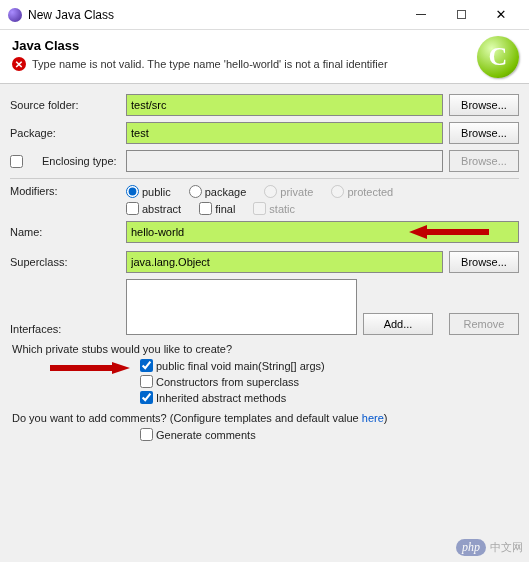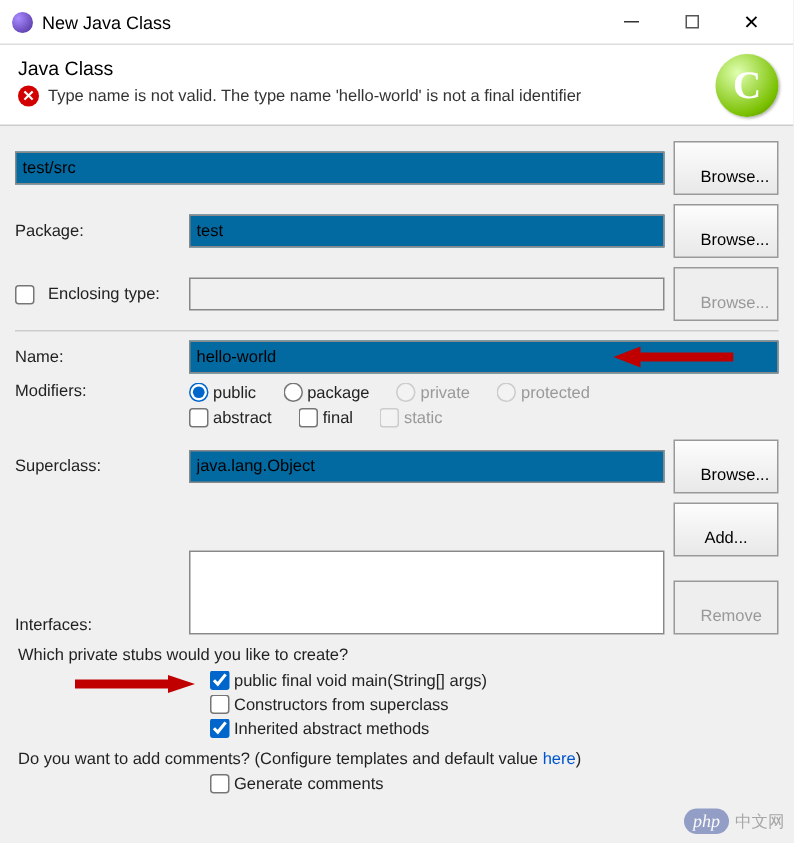--- a/index.html
+++ b/index.html
@@ -5,38 +5,38 @@
 * { box-sizing: border-box; font-family: "Segoe UI", Tahoma, sans-serif; }
 body { margin: 0; background: #f0f0f0; width: 529px; height: 562px; overflow: hidden; position: relative; }
 .titlebar { height: 30px; background: #fff; display: flex; align-items: center; padding: 0 8px; border-bottom: 1px solid #ddd; }
 .titlebar .eclipse-icon { width: 14px; height: 14px; border-radius: 50%; background: radial-gradient(circle at 30% 30%, #a98cff, #4a2b99); margin-right: 6px; }
 .titlebar .title { font-size: 12px; flex: 1; }
 .titlebar .winbtn { width: 40px; height: 30px; display: flex; align-items: center; justify-content: center; font-size: 13px; }
 .win-min::before { content: ""; display: block; width: 10px; height: 1px; background: #333; }
 .win-max { border: 1px solid #555; width: 9px; height: 9px; margin: 0 auto; }
 .win-close::before { content: "✕"; font-size: 13px; }
 .header { background: #fff; padding: 8px 12px 12px 12px; position: relative; border-bottom: 1px solid #ccc; }
-.header h1 { margin: 0 0 4px 0; font-size: 13px; font-weight: normal; }
+.header h1 { margin: 0 0 4px 0; font-size: 13px; font-weight: bold; }
 .err-line { display: flex; align-items: center; gap: 6px; font-size: 11px; color: #333; }
 .err-icon { width: 14px; height: 14px; border-radius: 50%; background: #d20000; color: #fff; display: flex; align-items: center; justify-content: center; font-size: 10px; font-weight: bold; }
 .big-c { position: absolute; right: 10px; top: 6px; width: 42px; height: 42px; border-radius: 50%; background: radial-gradient(circle at 35% 30%, #dfffb0, #7ac000 70%, #4a7e00); color: #fff; display: flex; align-items: center; justify-content: center; font-size: 26px; font-weight: bold; font-family: Georgia, serif; box-shadow: 1px 1px 2px rgba(0,0,0,0.3); }
 .form { padding: 10px 10px; font-size: 11px; color: #222; }
 .row { display: flex; align-items: center; margin-bottom: 6px; gap: 6px; }
 .lbl { width: 110px; flex-shrink: 0; }
 .field { flex: 1; }
-input[type=text], .textbox { width: 100%; height: 22px; border: 1px solid #888; padding: 2px 4px; font-size: 11px; background: #0369a1; }
+input[type=text], .textbox { width: 100%; height: 22px; border: 1px solid #888; padding: 2px 4px; font-size: 11px; background: #bef264; }
 input[disabled], .textbox.disabled { background: #f0f0f0; color: #888; }
-.btn { width: 70px; height: 22px; border: 1px solid #999; background: linear-gradient(#fdfdfd, #e8e8e8); font-size: 11px; cursor: pointer; padding: 17px; }
+.btn { width: 70px; height: 22px; border: 1px solid #999; background: linear-gradient(#fdfdfd, #e8e8e8); font-size: 11px; cursor: pointer; padding: 4px; }
 .btn:disabled { color: #999; background: #eee; }
 .hr { border: none; border-top: 1px solid #ccc; margin: 6px 0; }
 .radio-group, .check-group { display: flex; gap: 18px; align-items: center; flex-wrap: wrap; }
 .radio-group label, .check-group label, .stub label { display: flex; align-items: center; gap: 3px; font-size: 11px; }
 input[type=radio], input[type=checkbox] { margin: 0; width: 13px; height: 13px; accent-color: #0066cc; }
 .interfaces-box { flex: 1; height: 56px; border: 1px solid #888; background: #fff; }
-.btncol { display: flex; flex-direction: column; gap: 16px; }
+.btncol { display: flex; flex-direction: row; gap: 16px; }
 .stub { margin-left: 130px; margin-bottom: 3px; }
 .question { margin: 8px 0 4px 2px; }
 .link { color: #0055cc; cursor: pointer; }
 .arrow { position: absolute; pointer-events: none; }
 .arrow svg { display: block; }
 .watermark { position: absolute; right: 6px; bottom: 6px; display: flex; align-items: center; gap: 4px; opacity: 0.7; font-size: 11px; }
 .watermark .php { background: #6c7cb5; color: #fff; border-radius: 10px; padding: 1px 6px; font-family: Georgia, serif; font-style: italic; font-size: 12px; }
 .watermark .cn { color: #888; }
 .name-wrap { position: relative; flex: 1; }
 </style>
@@ -58,91 +58,92 @@
   <div class="err-line">
     <div class="err-icon">✕</div>
     <span>Type name is not valid. The type name 'hello-world' is not a final identifier</span>
   </div>
   <div class="big-c">C</div>
 </div>
 
 <div class="form">
 
   <div class="row">
+    <div class="lbl">Source folder:</div>
     <input type="text" class="field" value="test/src" style="">
     <button class="btn">Browse...</button>
   </div>
 
   <div class="row">
     <div class="lbl">Package:</div>
     <input type="text" class="field" value="test" style="">
     <button class="btn">Browse...</button>
   </div>
 
   <div class="row">
-    <label class="lbl" style="display:flex;align-items:center;gap:9px">
+    <label class="lbl" style="display:flex;align-items:center;gap:19px">
       <input type="checkbox" style="">
       <span>Enclosing type:</span>
     </label>
     <input type="text" class="field" disabled="" value="" style="">
     <button class="btn" disabled="">Browse...</button>
   </div>
 
   <hr class="hr">
+
+  <div class="row" style="align-items:flex-start">
+    <div class="lbl">Modifiers:</div>
+    <div style="flex:1">
+      <div class="radio-group" style="margin-bottom:4px">
+        <label>
+            <input type="radio" name="vis" checked="" style="">
+            <span>public</span>
+          </label>
+        <label>
+            <input type="radio" name="vis" style="">
+            <span>package</span>
+          </label>
+        <label style="color:#999">
+            <input type="radio" name="vis" disabled="" style="">
+            <span>private</span>
+          </label>
+        <label style="color:#999">
+            <input type="radio" name="vis" disabled="" style="">
+            <span>protected</span>
+          </label>
+      </div>
+      <div class="check-group">
+        <label>
+            <input type="checkbox" style="">
+            <span>abstract</span>
+          </label>
+        <label>
+            <input type="checkbox" style="">
+            <span>final</span>
+          </label>
+        <label style="color:#999">
+            <input type="checkbox" disabled="" style="">
+            <span>static</span>
+          </label>
+      </div>
+    </div>
+  </div>
 
   <div class="row">
     <div class="lbl">Name:</div>
     <div class="name-wrap">
       <input type="text" class="field" value="hello-world" style="">
       <div class="arrow" style="right:30px;top:2px">
         <svg width="80" height="18">
             <polygon points="0,9 18,2 18,6 80,6 80,12 18,12 18,16" fill="#c00000"></polygon>
           </svg>
       </div>
     </div>
   </div>
 
-  <div class="row" style="align-items:flex-start">
-    <div class="lbl">Modifiers:</div>
-    <div style="flex:1">
-      <div class="radio-group" style="margin-bottom:4px">
-        <label>
-            <input type="radio" name="vis" checked="" style="">
-            <span>public</span>
-          </label>
-        <label>
-            <input type="radio" name="vis" style="">
-            <span>package</span>
-          </label>
-        <label style="color:#999">
-            <input type="radio" name="vis" disabled="" style="">
-            <span>private</span>
-          </label>
-        <label style="color:#999">
-            <input type="radio" name="vis" disabled="" style="">
-            <span>protected</span>
-          </label>
-      </div>
-      <div class="check-group">
-        <label>
-            <input type="checkbox" style="">
-            <span>abstract</span>
-          </label>
-        <label>
-            <input type="checkbox" style="">
-            <span>final</span>
-          </label>
-        <label style="color:#999">
-            <input type="checkbox" disabled="" style="">
-            <span>static</span>
-          </label>
-      </div>
-    </div>
-  </div>
-
   <div class="row" style="margin-top:8px">
     <div class="lbl">Superclass:</div>
     <input type="text" class="field" value="java.lang.Object" style="">
     <button class="btn">Browse...</button>
   </div>
 
   <div class="row" style="align-items:flex-end">
     <div class="lbl">Interfaces:</div>
     <div class="interfaces-box"></div>
     <div class="btncol">

